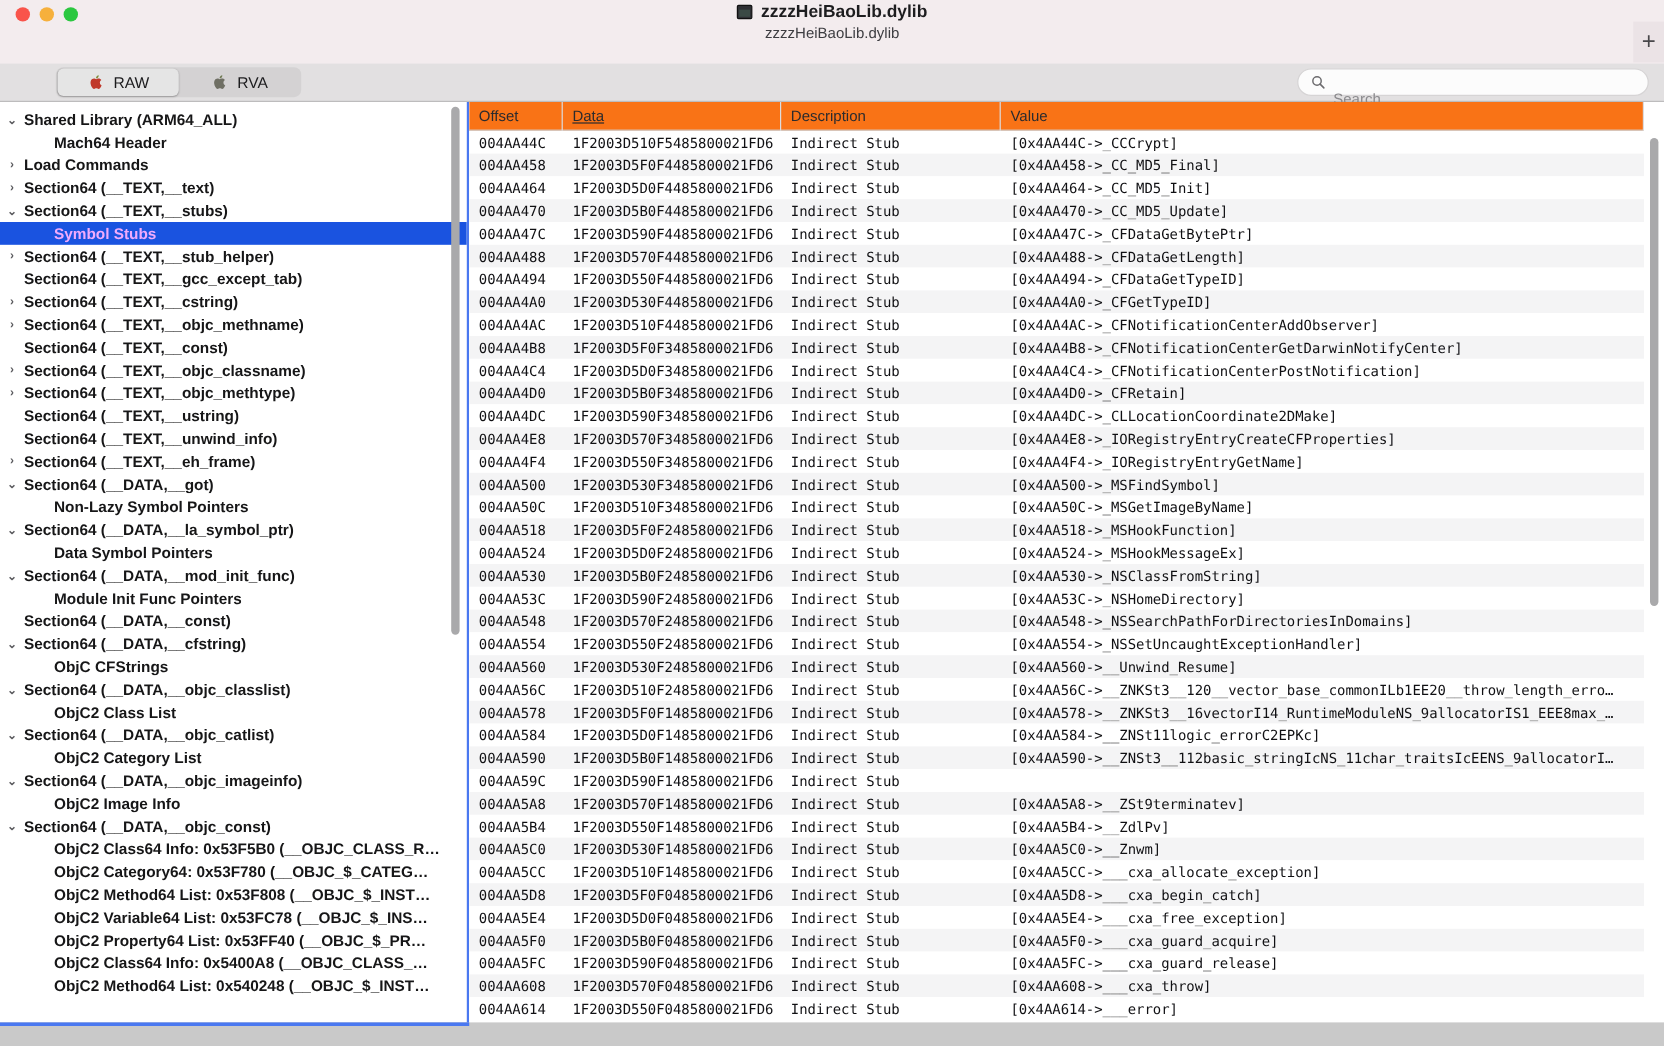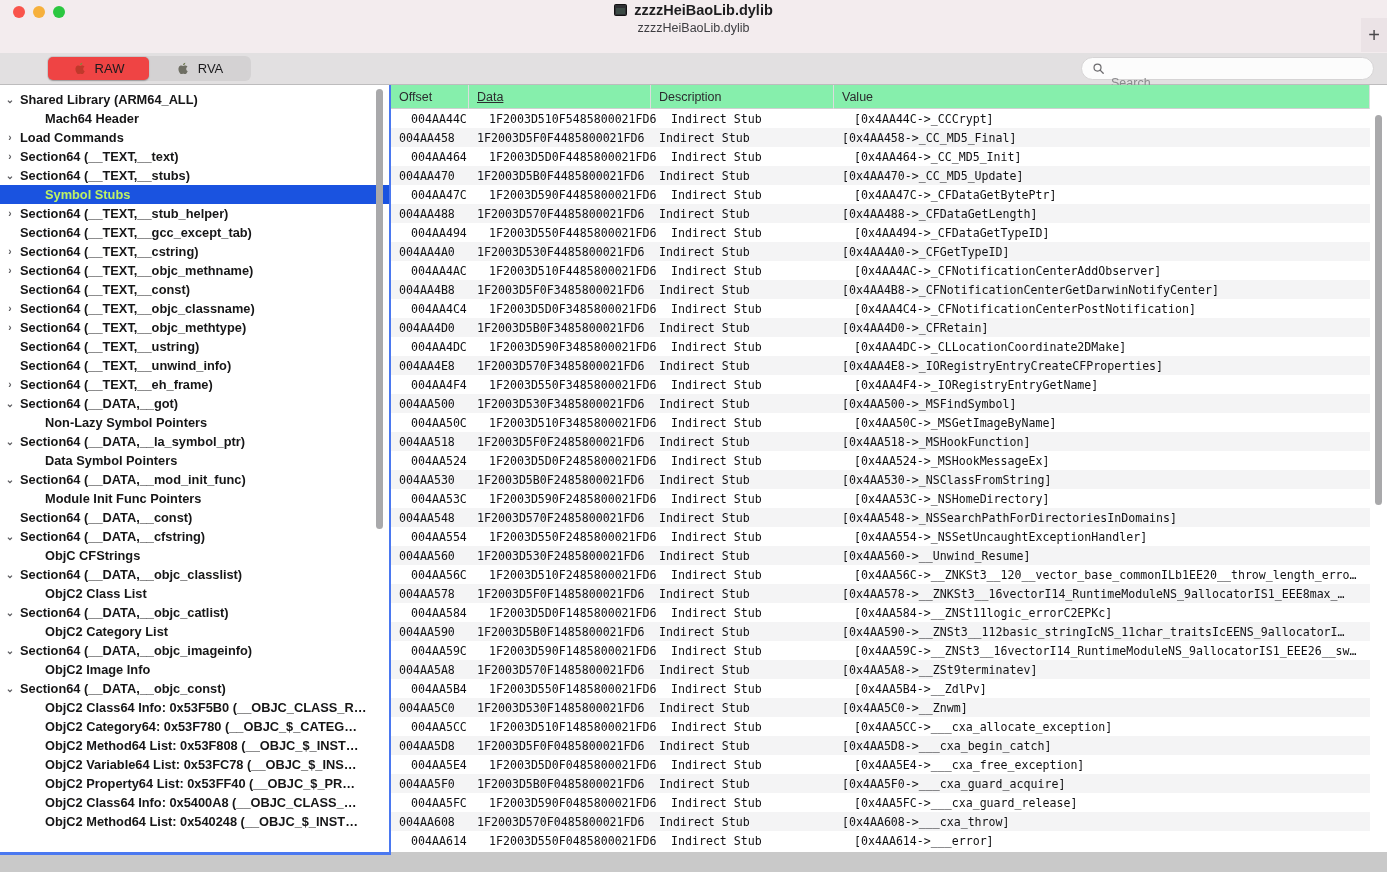--- a/index.html
+++ b/index.html
@@ -76,21 +76,21 @@
     padding: 1px;
     height: 25px;
   }
   .seg {
     display: flex; align-items: center; justify-content: center; gap: 7px;
     width: 101px; height: 23px;
     font-size: 13px; color: #1b1b1d;
     border-radius: 5px;
     cursor: default;
   }
-  .seg.active { background: #ef4444; box-shadow: 0 0.5px 1.5px rgba(0,0,0,.28); }
+  .seg.active { background: #e5e5e5; box-shadow: 0 0.5px 1.5px rgba(0,0,0,.28); }
   .apple { width: 15px; height: 15px; display:block; }
 
   .searchbox {
     position: absolute; right: 13px; top: 4px;
     width: 293px; height: 23px;
     background: #fcfcfc;
     border: 1px solid #d6d4d5;
     border-radius: 12px;
     display: flex; align-items: center;
     padding: 0 10px;
@@ -128,21 +128,21 @@
     padding-top: 5px;
   }
   .tree-row {
     height: 19px;
     display: flex; align-items: center;
     font-size: 12.8px; font-weight: bold; color: #161617;
     white-space: nowrap;
     cursor: default;
     padding-right: 16px;
   }
-  .tree-row.selected { background: #1a53e0; color: #bef264; }
+  .tree-row.selected { background: #1a53e0; color: #f0abfc; }
   .twisty {
     width: 20px; flex: 0 0 20px;
     display: flex; align-items: center; justify-content: center;
     font-size: 10px; color: #5a5a5e; font-weight: 600;
   }
   .tree-label { overflow: hidden; text-overflow: ellipsis; text-align: center; }
   .lvl-pad { padding-left: 25px; }
 
   .sb-scroll {
     position: absolute; right: 6px; top: 4px;
@@ -155,21 +155,21 @@
     flex: 1 1 auto;
     position: relative;
     background: #fff;
     overflow: hidden;
     min-width: 0;
   }
   .thead {
     height: 24px;
     display: flex; align-items: center;
     border-bottom: 1px solid #cfcfd1;
-    background: #86efac;
+    background: #f97316;
     font-size: 12.5px; color: #2b2b2e;
   }
   .th {
     height: 24px; display: flex; align-items: center;
     padding-left: 8px;
     border-right: 1px solid #dcdcde;
     flex: 0 0 auto;
     cursor: default;
   }
   .th.c-offset { width: 78px; }
@@ -179,21 +179,21 @@
 
   .tbody { position: absolute; left: 0; right: 0; top: 24px; bottom: 0; overflow: hidden; }
   .row {
     height: 19px; display: flex; align-items: center;
     font-family: "DejaVu Sans Mono", monospace;
     font-size: 11.6px; color: #101013;
     white-space: nowrap;
     cursor: default;
   }
   .row.odd { background: #f4f4f5; }
-  .row.even { background: #fff; padding-left: 12px; }
+  .row.even { background: #fff; }
   .cell { flex: 0 0 auto; padding-left: 8px; overflow: hidden; }
   .c-offset { width: 78px; }
   .c-data   { width: 182px; }
   .c-desc   { width: 183px; }
   .c-value  { flex: 1 1 auto; text-overflow: ellipsis; overflow: hidden; padding-right: 26px; }
 
   .tb-scroll {
     position: absolute; right: 5px; top: 30px;
     width: 7px; height: 390px;
     background: #a9a9ab; border-radius: 4px;
@@ -604,21 +604,20 @@
           <div class="row odd">
             <div class="cell c-offset">004AA590</div>
             <div class="cell c-data">1F2003D5B0F1485800021FD6</div>
             <div class="cell c-desc">Indirect Stub</div>
             <div class="cell c-value">[0x4AA590-&gt;__ZNSt3__112basic_stringIcNS_11char_traitsIcEENS_9allocatorI…</div>
           </div>
           <div class="row even">
             <div class="cell c-offset">004AA59C</div>
             <div class="cell c-data">1F2003D590F1485800021FD6</div>
             <div class="cell c-desc">Indirect Stub</div>
-            <div class="cell c-value">[0x4AA59C-&gt;__ZNSt3__16vectorI14_RuntimeModuleNS_9allocatorIS1_EEE26__sw…</div>
           </div>
           <div class="row odd">
             <div class="cell c-offset">004AA5A8</div>
             <div class="cell c-data">1F2003D570F1485800021FD6</div>
             <div class="cell c-desc">Indirect Stub</div>
             <div class="cell c-value">[0x4AA5A8-&gt;__ZSt9terminatev]</div>
           </div>
           <div class="row even">
             <div class="cell c-offset">004AA5B4</div>
             <div class="cell c-data">1F2003D550F1485800021FD6</div>

